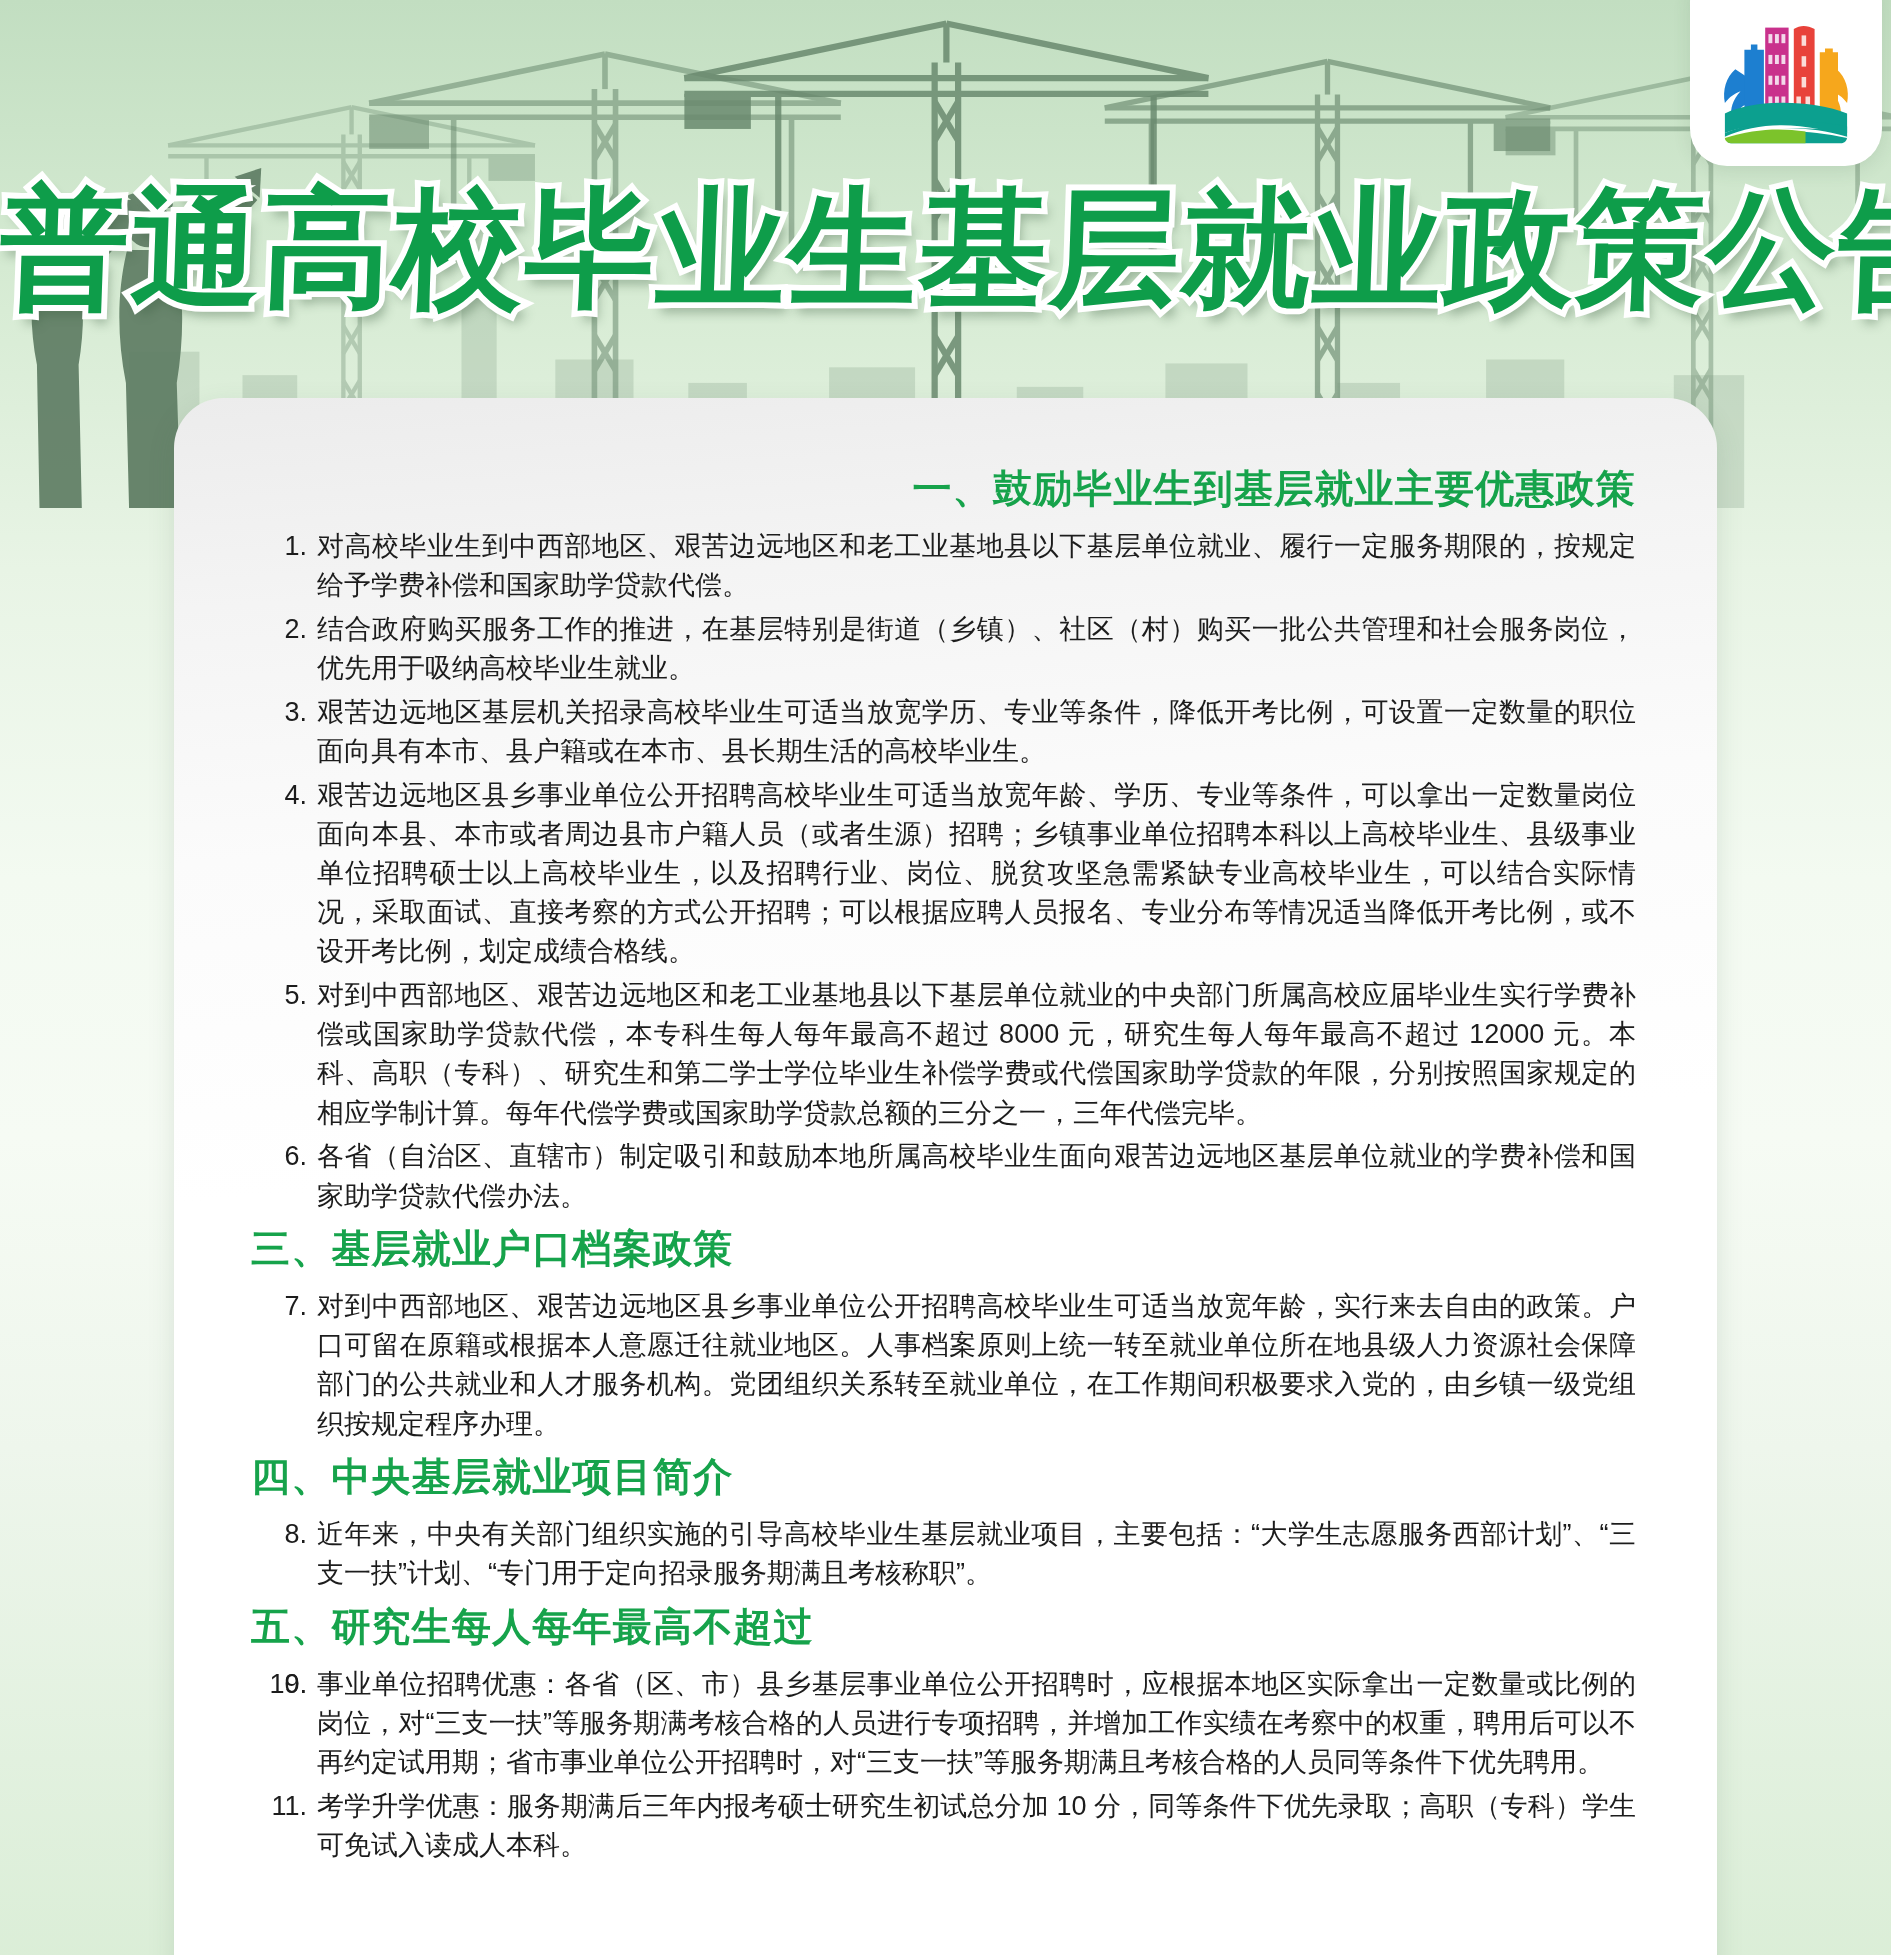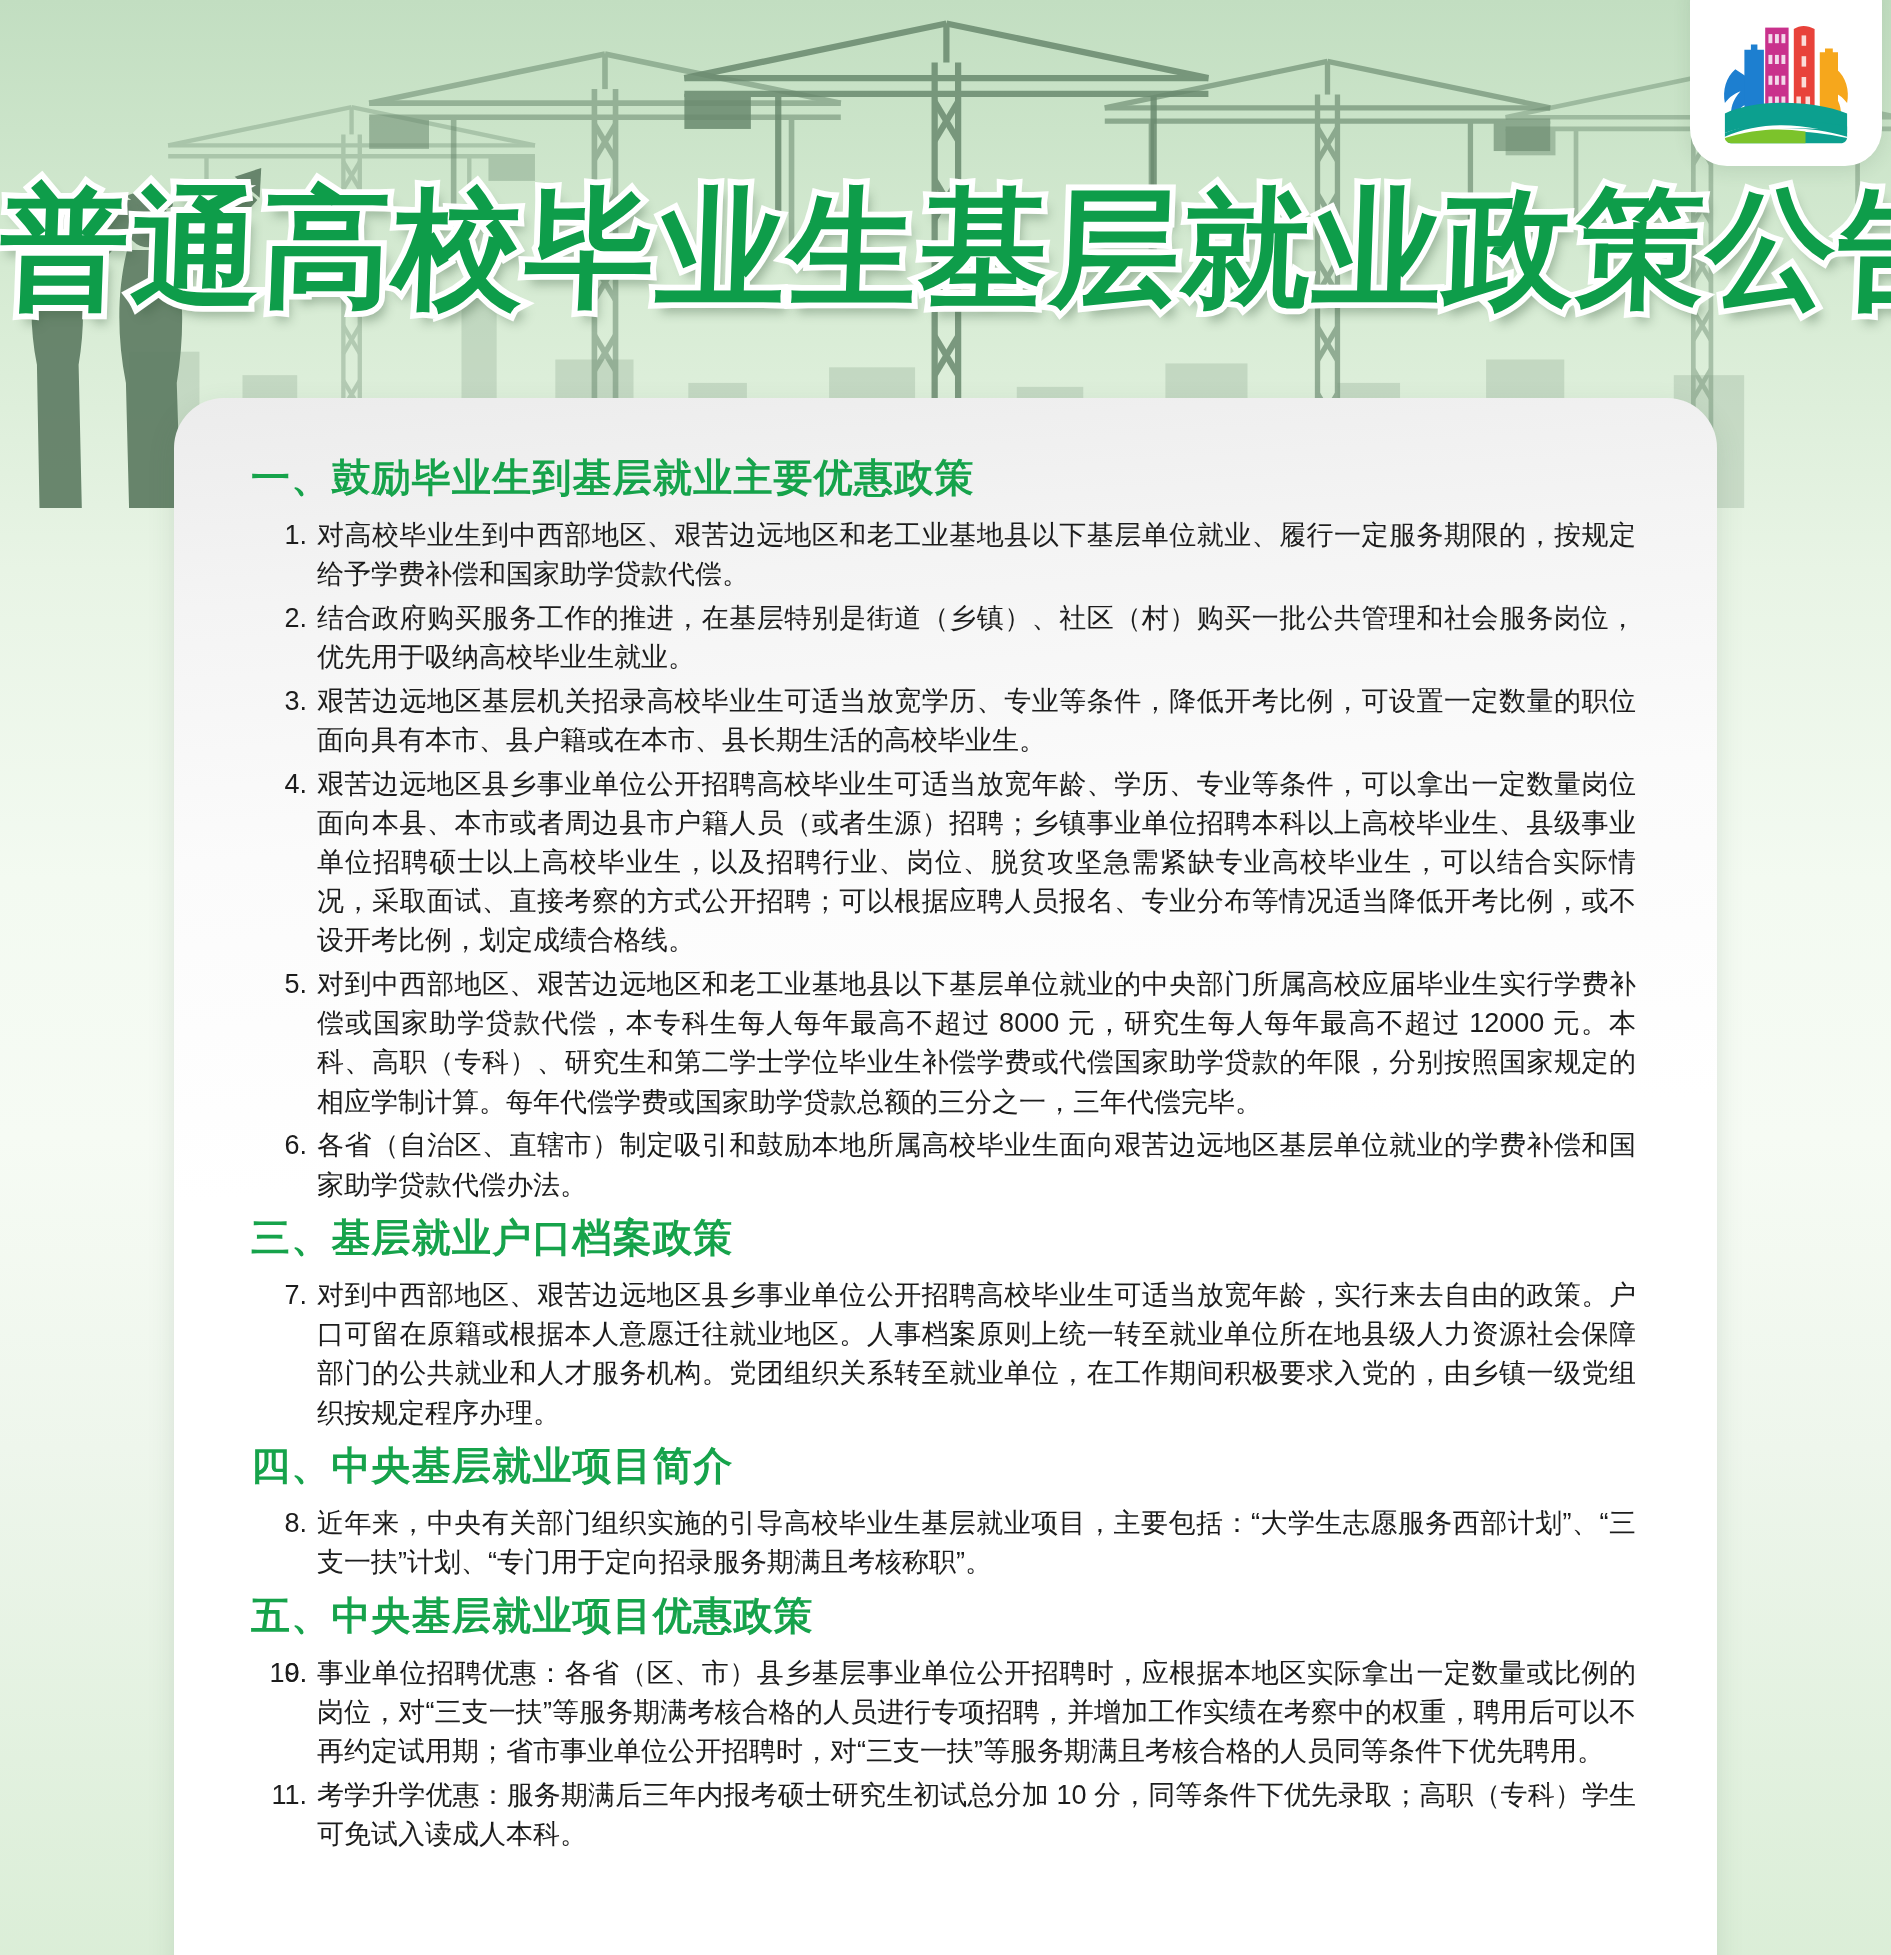--- a/index.html
+++ b/index.html
@@ -38,21 +38,21 @@
     border-radius:50px;
     background:linear-gradient(176deg,#ececec 0%,#f4f4f4 10%,#fbfbfb 22%,#ffffff 38%,#ffffff 100%);
     box-shadow:0 9.4px 27px rgba(80,110,85,.16);
     overflow:hidden;
   }
   .card-inner{padding:54px 81px 0 77px;}
   .sec-h{
     margin:11.7px 0 15px 0;font-size:39px;line-height:1.15;font-weight:bold;
     color:var(--heading-green,#16a34b);letter-spacing:1.2px;
   }
-  .sec:first-child .sec-h{margin-top:4px;}
+  .sec:first-child .sec-h{margin-top:15px;text-align:right;}
   .item{
     position:relative;padding-left:66px;margin-bottom:4.7px;
     font-size:27px;line-height:1.45;color:var(--body-text,#1c1c1c);
     text-align:justify;
   }
   .item .num{position:absolute;left:0;top:0;width:56px;text-align:right;}
 </style>
 </head>
 <body>
 
@@ -222,21 +222,21 @@
 
       <section class="sec">
         <h2 class="sec-h">四、中央基层就业项目简介</h2>
         <div class="item">
           <span class="num">8.</span>
           <span>近年来，中央有关部门组织实施的引导高校毕业生基层就业项目，主要包括：“大学生志愿服务西部计划”、“三支一扶”计划、“专门用于定向招录服务期满且考核称职”。</span>
         </div>
       </section>
 
       <section class="sec">
-        <h2 class="sec-h">五、中央基层就业项目优惠政策</h2>
+        <h2 class="sec-h">五、研究生每人每年最高不超过</h2>
         <div class="item">
           <span class="num">9.</span>
         </div>
         <div class="item">
           <span class="num">10.</span>
           <span>事业单位招聘优惠：各省（区、市）县乡基层事业单位公开招聘时，应根据本地区实际拿出一定数量或比例的岗位，对“三支一扶”等服务期满考核合格的人员进行专项招聘，并增加工作实绩在考察中的权重，聘用后可以不再约定试用期；省市事业单位公开招聘时，对“三支一扶”等服务期满且考核合格的人员同等条件下优先聘用。</span>
         </div>
         <div class="item">
           <span class="num">11.</span>
           <span>考学升学优惠：服务期满后三年内报考硕士研究生初试总分加 10 分，同等条件下优先录取；高职（专科）学生可免试入读成人本科。</span>

